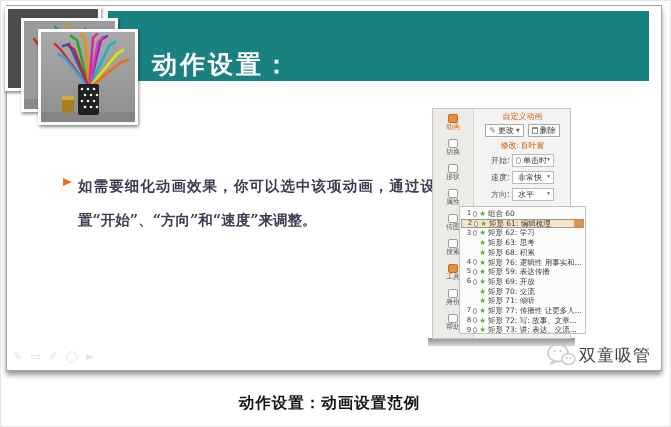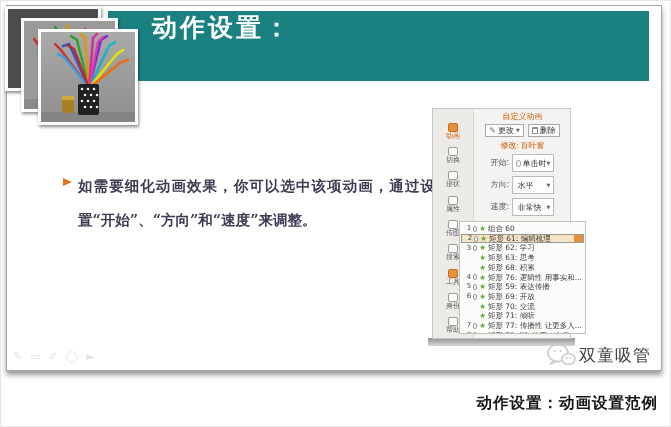--- a/index.html
+++ b/index.html
@@ -5,21 +5,21 @@
   html,body{margin:0;padding:0;background:#ffffff;}
   #stage{position:relative;width:671px;height:427px;background:#fff;border:1px solid #e6e6e6;
          box-sizing:border-box;overflow:hidden;font-family:"DejaVu Sans","Liberation Sans",sans-serif;}
 
   
   .slide{position:absolute;left:5px;top:4px;width:654px;height:364px;background:#fff;
          border:1px solid #a6a6a6;box-shadow:0 4px 5px rgba(0,0,0,.40);z-index:1;}
 
   
   .titlebar{position:absolute;left:107px;top:10px;width:541px;height:70px;background:#1a8181;
-            display:flex;align-items:flex-start;padding-left:44px;box-sizing:border-box;color:#fff;z-index:2;}
+            display:flex;align-items:flex-end;padding-left:44px;box-sizing:border-box;color:#fff;z-index:2;}
   .title-main{font-size:25px;font-weight:bold;letter-spacing:3px;}
   .title-sub{font-size:18px;margin-left:8px;letter-spacing:2px;}
 
   
   .photo{position:absolute;border:3px solid #fbfbfb;box-shadow:1px 2px 3px rgba(0,0,0,.45);z-index:3;overflow:hidden;}
   #photo-back{left:4px;top:5px;width:90px;height:79px;background:#4c4c4c;}
   #photo-mid{left:20px;top:17px;width:91px;height:88px;background:#9c9c9c;}
   #photo-front{left:37px;top:28px;width:94px;height:90px;background:#9c9c9c;}
   .photo svg{display:block;}
 
@@ -30,41 +30,41 @@
   .bullet{position:relative;padding-left:15px;margin:0;}
   .bullet-arrow{position:absolute;left:0;top:9px;width:0;height:0;
                 border-left:9px solid #e07420;border-top:4.5px solid transparent;border-bottom:4.5px solid transparent;}
 
   
   .panel{position:absolute;left:431px;top:107px;width:139px;height:231px;background:#f4f3f1;
          border:1px solid #c6c6c4;box-sizing:border-box;display:flex;z-index:4;}
   .panel-shadow{position:absolute;left:427px;top:337px;width:147px;height:8px;z-index:3;
                 background:linear-gradient(180deg,#909090,#d8d8d8);}
   .side{width:41px;flex:none;background:#edebe8;border-right:1px solid #d9d7d4;display:flex;
-        flex-direction:column;align-items:center;padding-top:10px;box-sizing:border-box;}
+        flex-direction:column;align-items:center;padding-top:1px;box-sizing:border-box;}
   .side-item{width:100%;height:25px;display:flex;flex-direction:column;align-items:center;justify-content:center;}
   .side-ico{width:10px;height:9px;border:1px solid #9a9a9a;border-radius:2px;background:#fbfbfa;box-sizing:border-box;}
   .side-label{font-size:7px;color:#5c5c5c;line-height:1;margin-top:1px;}
   .side-item.active .side-label{color:#d2600a;}
   .side-item.active .side-ico,.side-item.orange .side-ico{background:#e8913d;border-color:#c96a1c;}
 
   .content{flex:1;display:flex;flex-direction:column;padding:4px 5px 4px 6px;box-sizing:border-box;min-width:0;align-items:center;}
   .p-title{font-size:8px;color:#cc5a00;margin-bottom:3px;line-height:1;}
   .btn-row{display:flex;gap:4px;margin-bottom:5px;}
   .p-btn{display:flex;align-items:center;gap:2px;border:1px solid #a9a9a9;background:#fdfdfc;
          font-size:8px;color:#333;padding:0 3px;height:13px;box-sizing:border-box;white-space:nowrap;}
   .pencil{font-size:8px;color:#777;line-height:1;}
   .caret{font-size:5px;color:#666;line-height:1;}
   .trash{display:inline-block;width:6px;height:7px;border:1px solid #8a8a8a;border-top-width:2px;border-radius:1px;box-sizing:border-box;}
   .p-modify{font-size:8px;color:#cc5a00;margin-bottom:4px;line-height:1;font-family:Liberation Serif, serif;}
 
   .fld{display:flex;align-items:center;margin-bottom:4px;}
   .fld-label{font-size:8px;color:#555;width:21px;flex:none;line-height:1;}
   .fld-box{flex:1;height:13px;border:1px solid #bcbab7;background:#fff;display:flex;align-items:center;
-           padding:8px 3px;font-size:8px;color:#333;box-sizing:border-box;min-width:0;}
+           padding:0 3px;font-size:8px;color:#333;box-sizing:border-box;min-width:0;font-family:Liberation Mono, monospace;}
   .fld-value{flex:1;margin-left:2px;white-space:nowrap;overflow:hidden;}
   .mouse-icon{display:inline-block;width:5px;height:7px;border:1px solid #999;border-radius:2.5px;background:#fff;flex:none;box-sizing:border-box;}
 
   .anim-list{flex:1;border:1px solid #c2c0bd;background:#fcfcfb;margin-top:1px;padding:2px 1px;
              overflow:hidden;display:flex;flex-direction:column;min-height:0;}
   .arow{display:flex;align-items:center;height:9.7px;flex:none;font-size:7.5px;color:#3a3a3a;
         padding:0 2px;position:relative;box-sizing:border-box;}
   .row-num{width:8px;text-align:right;flex:none;margin-right:2px;font-size:7px;color:#444;line-height:1;}
   .arow .mouse-icon{width:4px;height:6px;margin-right:2px;border-radius:2px;}
   .star{color:#62a830;font-size:7.5px;margin-right:2px;flex:none;line-height:1;}
@@ -74,21 +74,21 @@
   .arow.selected .sel-btn{display:flex;position:absolute;right:0;top:0;bottom:0;width:9px;background:#e8913d;
                           color:#fff;align-items:center;justify-content:center;font-size:5px;}
 
   
   .ptools{position:absolute;left:12px;top:350px;display:flex;gap:8px;color:#dedede;font-size:11px;z-index:2;opacity:.85;}
   .ptools span{line-height:1;}
 
   .wm{position:absolute;left:545px;top:340px;display:flex;align-items:center;gap:3px;z-index:5;}
   .wm-text{font-size:17px;color:#404040;letter-spacing:1px;line-height:1;}
 
-  .caption{position:absolute;left:0;right:12px;top:392px;text-align:right;font-size:15.5px;font-weight:bold;
+  .caption{position:absolute;left:0;right:12px;top:392px;text-align:center;font-size:15.5px;font-weight:bold;
            color:#151515;letter-spacing:1px;z-index:2;}
 </style>
 </head>
 <body>
 
 <div id="stage">
 
   <div class="slide"></div>
 
   <div class="titlebar">
@@ -219,32 +219,32 @@
       <div id="field-rows">
           <div class="fld">
     <span class="fld-label">开始:</span>
     <span class="fld-box">
       <span class="mouse-icon"></span>
       <span class="fld-value">单击时</span>
       <span class="caret">▼</span>
     </span>
   </div>
           <div class="fld">
+    <span class="fld-label">速度:</span>
+    <span class="fld-box">
+
+      <span class="fld-value">非常快</span>
+      <span class="caret">▼</span>
+    </span>
+  </div>
+          <div class="fld">
     <span class="fld-label">方向:</span>
     <span class="fld-box">
 
       <span class="fld-value">水平</span>
-      <span class="caret">▼</span>
-    </span>
-  </div>
-          <div class="fld">
-    <span class="fld-label">速度:</span>
-    <span class="fld-box">
-
-      <span class="fld-value">非常快</span>
       <span class="caret">▼</span>
     </span>
   </div>
         </div>
       <div class="anim-list">
           <div class="arow">
     <span class="row-num">1</span>
     <span class="mouse-icon"></span>
     <span class="star">★</span>
     <span class="row-label">组合 60</span>

